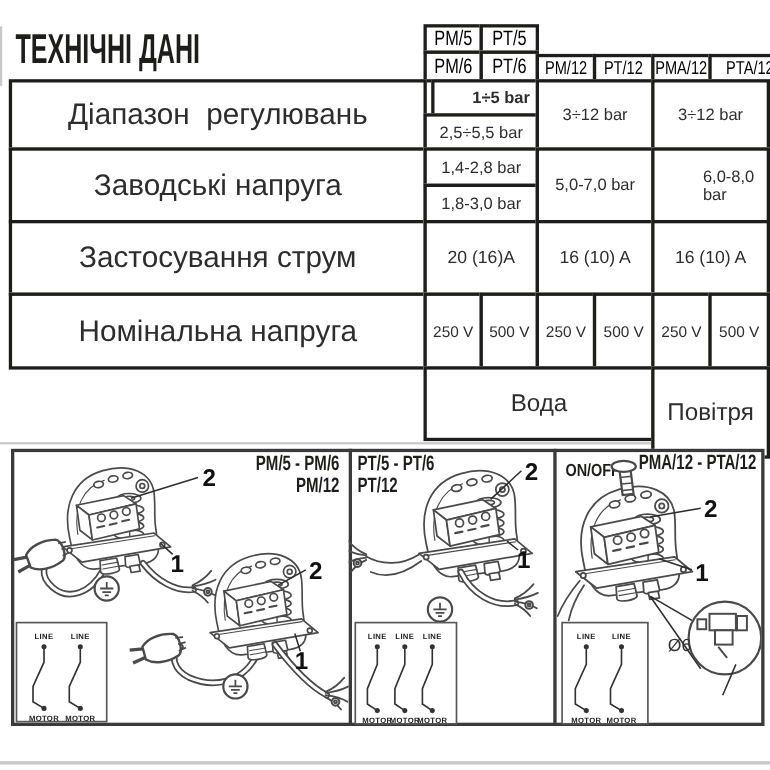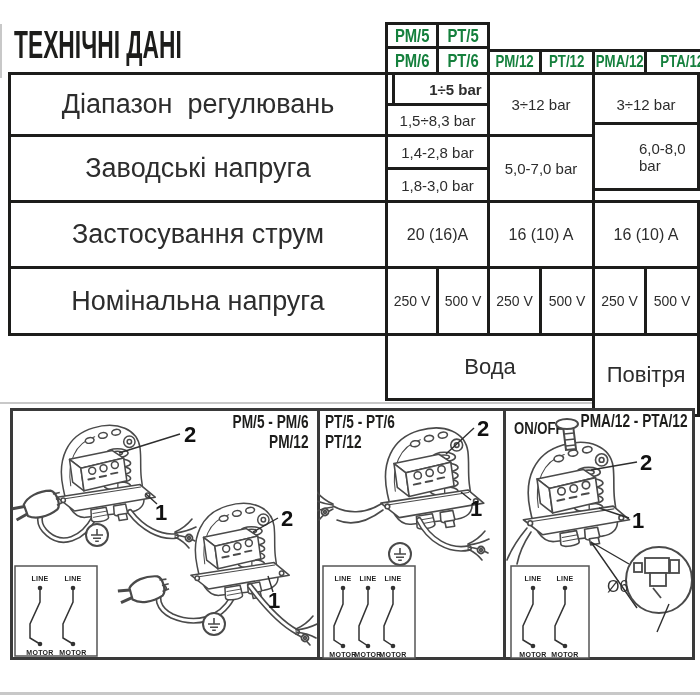--- a/index.html
+++ b/index.html
@@ -8,21 +8,21 @@
   .title{position:absolute;left:14px;top:24px;font-weight:800;font-size:38px;
          transform:scaleX(.60);transform-origin:0 50%;white-space:nowrap;
          letter-spacing:0;color:#1d1d1b;}
   .cell{position:absolute;box-sizing:border-box;border:3px solid #1d1d1b;background:#fff;
         display:flex;align-items:center;justify-content:center;color:#2d2d2d;}
   .lbl{font-size:27px;white-space:pre;}
   .val{font-size:15px;}
   .cur{font-size:16px;}
   .vv{font-size:14px;}
   .big{font-size:22px;}
-  .hdr{font-weight:bold;font-size:19px;color:#15803d;}
+  .hdr{font-weight:normal;font-size:19px;color:#000000;}
   .hdr .cond{display:inline-block;transform:scaleX(.78);white-space:nowrap;}
   .hdr12{font-size:17px;}
   .sep{position:absolute;background:#c8c8c8;}
   .dbox{position:absolute;left:10px;top:408px;width:685px;height:252px;box-sizing:border-box;
         border:3px solid #3a3a3a;background:#fff;}
   .vdiv{position:absolute;top:408px;width:3px;height:252px;background:#3a3a3a;}
   .psvg{position:absolute;top:408px;height:252px;}
   .ptitle{position:absolute;font-weight:800;font-size:19px;line-height:20px;
           color:#1d1d1b;white-space:nowrap;}
   .ptitle.r{transform:scaleX(.72);transform-origin:100% 0;text-align:right;}
@@ -79,28 +79,28 @@
   <div class="cell hdr hdr12" style="left:644px;top:49px;width:76px;height:26px;">
       <span class="cond">PTA/12</span>
     </div>
 
   <div class="cell lbl" style="left:8px;top:72px;width:380px;height:65px;">Діапазон  регулювань</div>
   <div class="cell lbl" style="left:8px;top:134px;width:380px;height:69px;">Заводські напруга</div>
   <div class="cell lbl" style="left:8px;top:200px;width:380px;height:69px;">Застосування струм</div>
   <div class="cell lbl" style="left:8px;top:266px;width:380px;height:70px;">Номінальна напруга</div>
 
   <div class="cell val" style="left:392px;top:72px;width:127px;height:34px;font-weight:bold;">1÷5 bar</div>
-  <div class="cell val" style="left:385px;top:103px;width:105px;height:34px;">1,5÷8,3 bar</div>
+  <div class="cell val" style="left:385px;top:103px;width:105px;height:34px;">2,5÷5,5 bar</div>
   <div class="cell val" style="left:487px;top:72px;width:108px;height:65px;">3÷12 bar</div>
   <div class="cell val" style="left:592px;top:72px;width:108px;height:65px;">3÷12 bar</div>
 
   <div class="cell val" style="left:385px;top:134px;width:105px;height:36px;">1,4-2,8 bar</div>
   <div class="cell val" style="left:385px;top:167px;width:105px;height:36px;">1,8-3,0 bar</div>
   <div class="cell val" style="left:487px;top:134px;width:108px;height:69px;">5,0-7,0 bar</div>
-  <div class="cell val" style="left:592px;top:122px;width:108px;height:69px;padding-left:44px;">6,0-8,0 bar</div>
+  <div class="cell val" style="left:592px;top:134px;width:108px;height:69px;padding-left:44px;">6,0-8,0 bar</div>
 
   <div class="cell cur" style="left:385px;top:200px;width:105px;height:69px;">20 (16)A</div>
   <div class="cell cur" style="left:487px;top:200px;width:108px;height:69px;">16 (10) A</div>
   <div class="cell cur" style="left:592px;top:200px;width:108px;height:69px;">16 (10) A</div>
 
   <div class="cell vv" style="left:385px;top:266px;width:54px;height:70px;">250 V</div>
   <div class="cell vv" style="left:436px;top:266px;width:54px;height:70px;">500 V</div>
   <div class="cell vv" style="left:487px;top:266px;width:55px;height:70px;">250 V</div>
   <div class="cell vv" style="left:539px;top:266px;width:56px;height:70px;">500 V</div>
   <div class="cell vv" style="left:592px;top:266px;width:55px;height:70px;">250 V</div>

